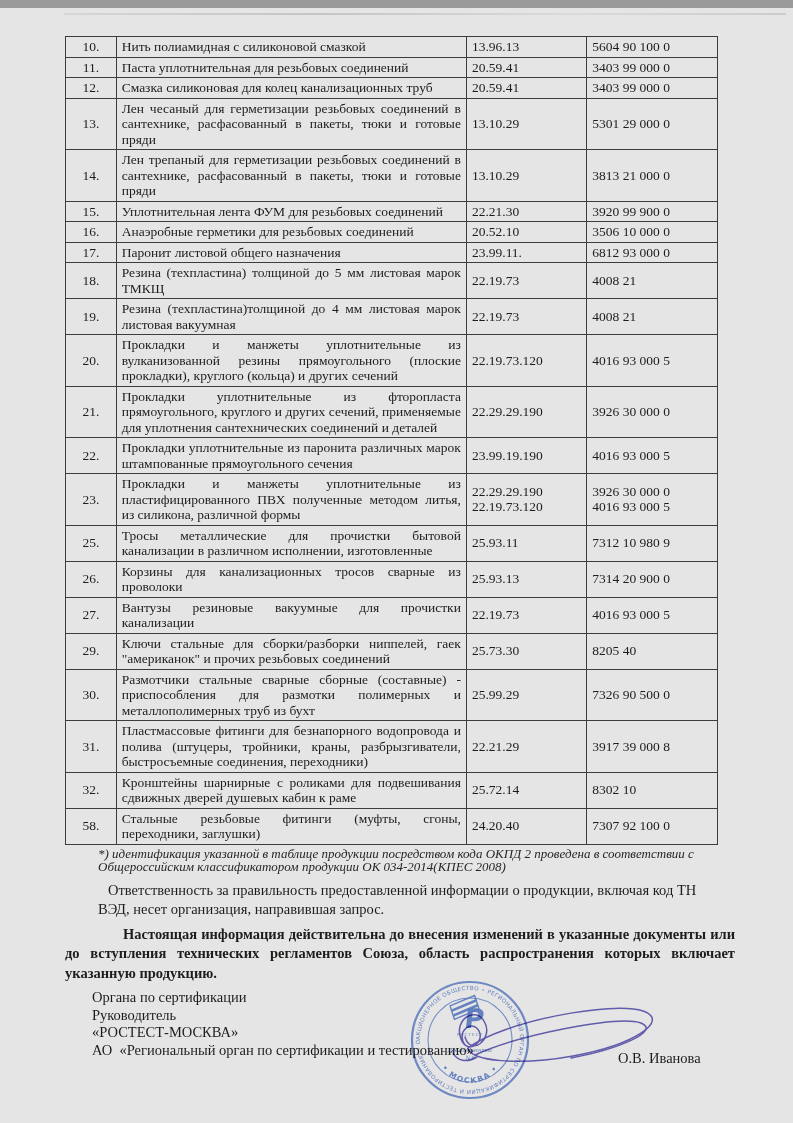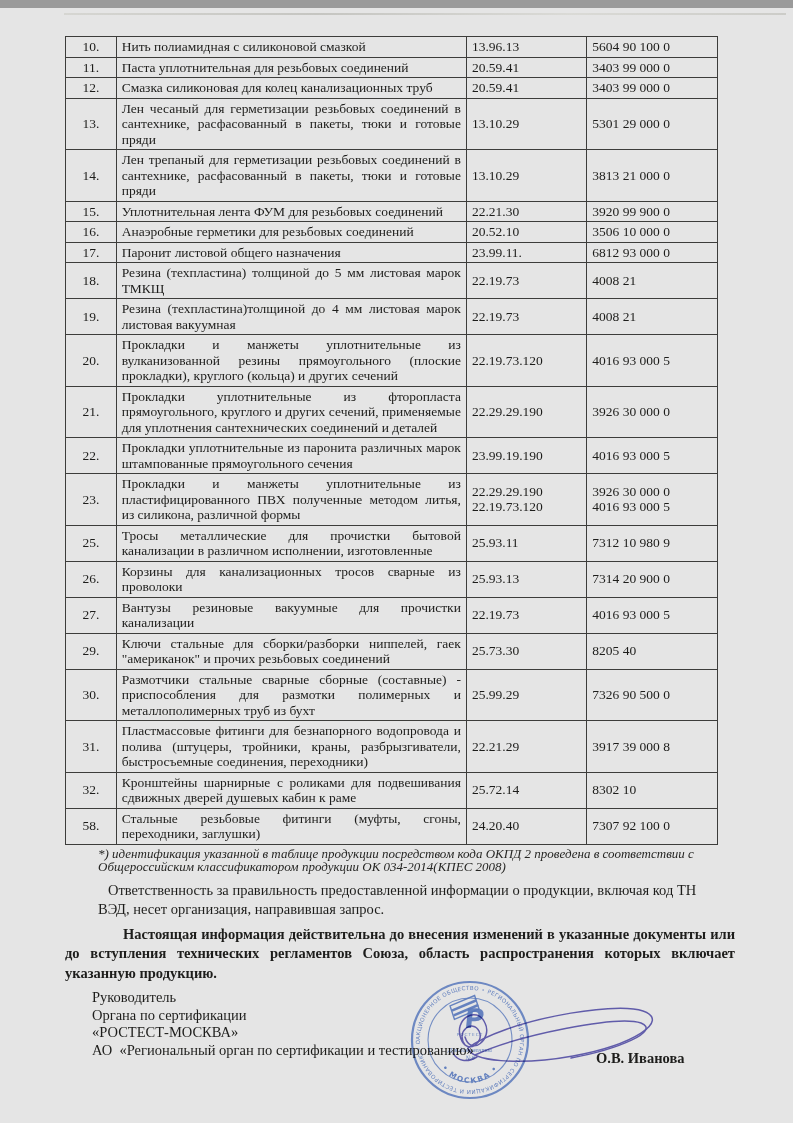--- a/index.html
+++ b/index.html
@@ -32,21 +32,21 @@
   .para-resp {
     font-size:14.5px; line-height:19px; margin:7px 16px 0 33px;
     text-indent:10px;
   }
   .para-valid {
     font-size:14.5px; line-height:19.5px; margin:6px 0 0 0;
     text-align:justify; text-indent:58px; width:670px;font-weight:bold;
   }
   .sig-block { margin:6px 0 0 27px; font-size:14.5px; line-height:17.5px; }
   .sig-block div { white-space:pre-wrap; }
-  .signer-name { position:absolute; left:596px; top:1042px; font-size:14.5px;font-weight:bold; }
+  .signer-name { position:absolute; left:618px; top:1042px; font-size:14.5px; }
   .stamp-svg {
     position:absolute; left:394px; top:956px; width:152px; height:152px;
     mix-blend-mode:multiply; opacity:.88;
   }
   .hand-sig {
     position:absolute; left:423px; top:985px; width:250px; height:92px;
     mix-blend-mode:multiply; opacity:.9;
   }
 </style>
 </head>
@@ -195,22 +195,22 @@
       </tbody>
   </table>
 
   <div class="footnote">*) идентификация указанной в таблице продукции посредством кода ОКПД 2 проведена в соответствии с Общероссийским классификатором продукции ОК 034-2014(КПЕС 2008)</div>
 
   <div class="para-resp">Ответственность за правильность предоставленной информации о продукции, включая код ТН ВЭД, несет организация, направившая запрос.</div>
 
   <div class="para-valid">Настоящая информация действительна до внесения изменений в указанные документы или до вступления технических регламентов Союза, область распространения которых включает указанную продукцию.</div>
 
   <div class="sig-block">
+    <div>Органа по сертификации</div>
     <div>Руководитель</div>
-    <div>Органа по сертификации</div>
     <div>«РОСТЕСТ-МОСКВА»</div>
     <div>АО  «Региональный орган по сертификации и тестированию»</div>
   </div>
 
   <div class="signer-name">О.В. Иванова</div>
 
   <svg class="stamp-svg" viewBox="0 0 152 152">
     <g stroke="#4b74ca" fill="none">
       <circle cx="76" cy="76" r="58" stroke-width="2.2" opacity=".85"></circle>
       <circle cx="76" cy="76" r="42" stroke-width="1.1" opacity=".8"></circle>

